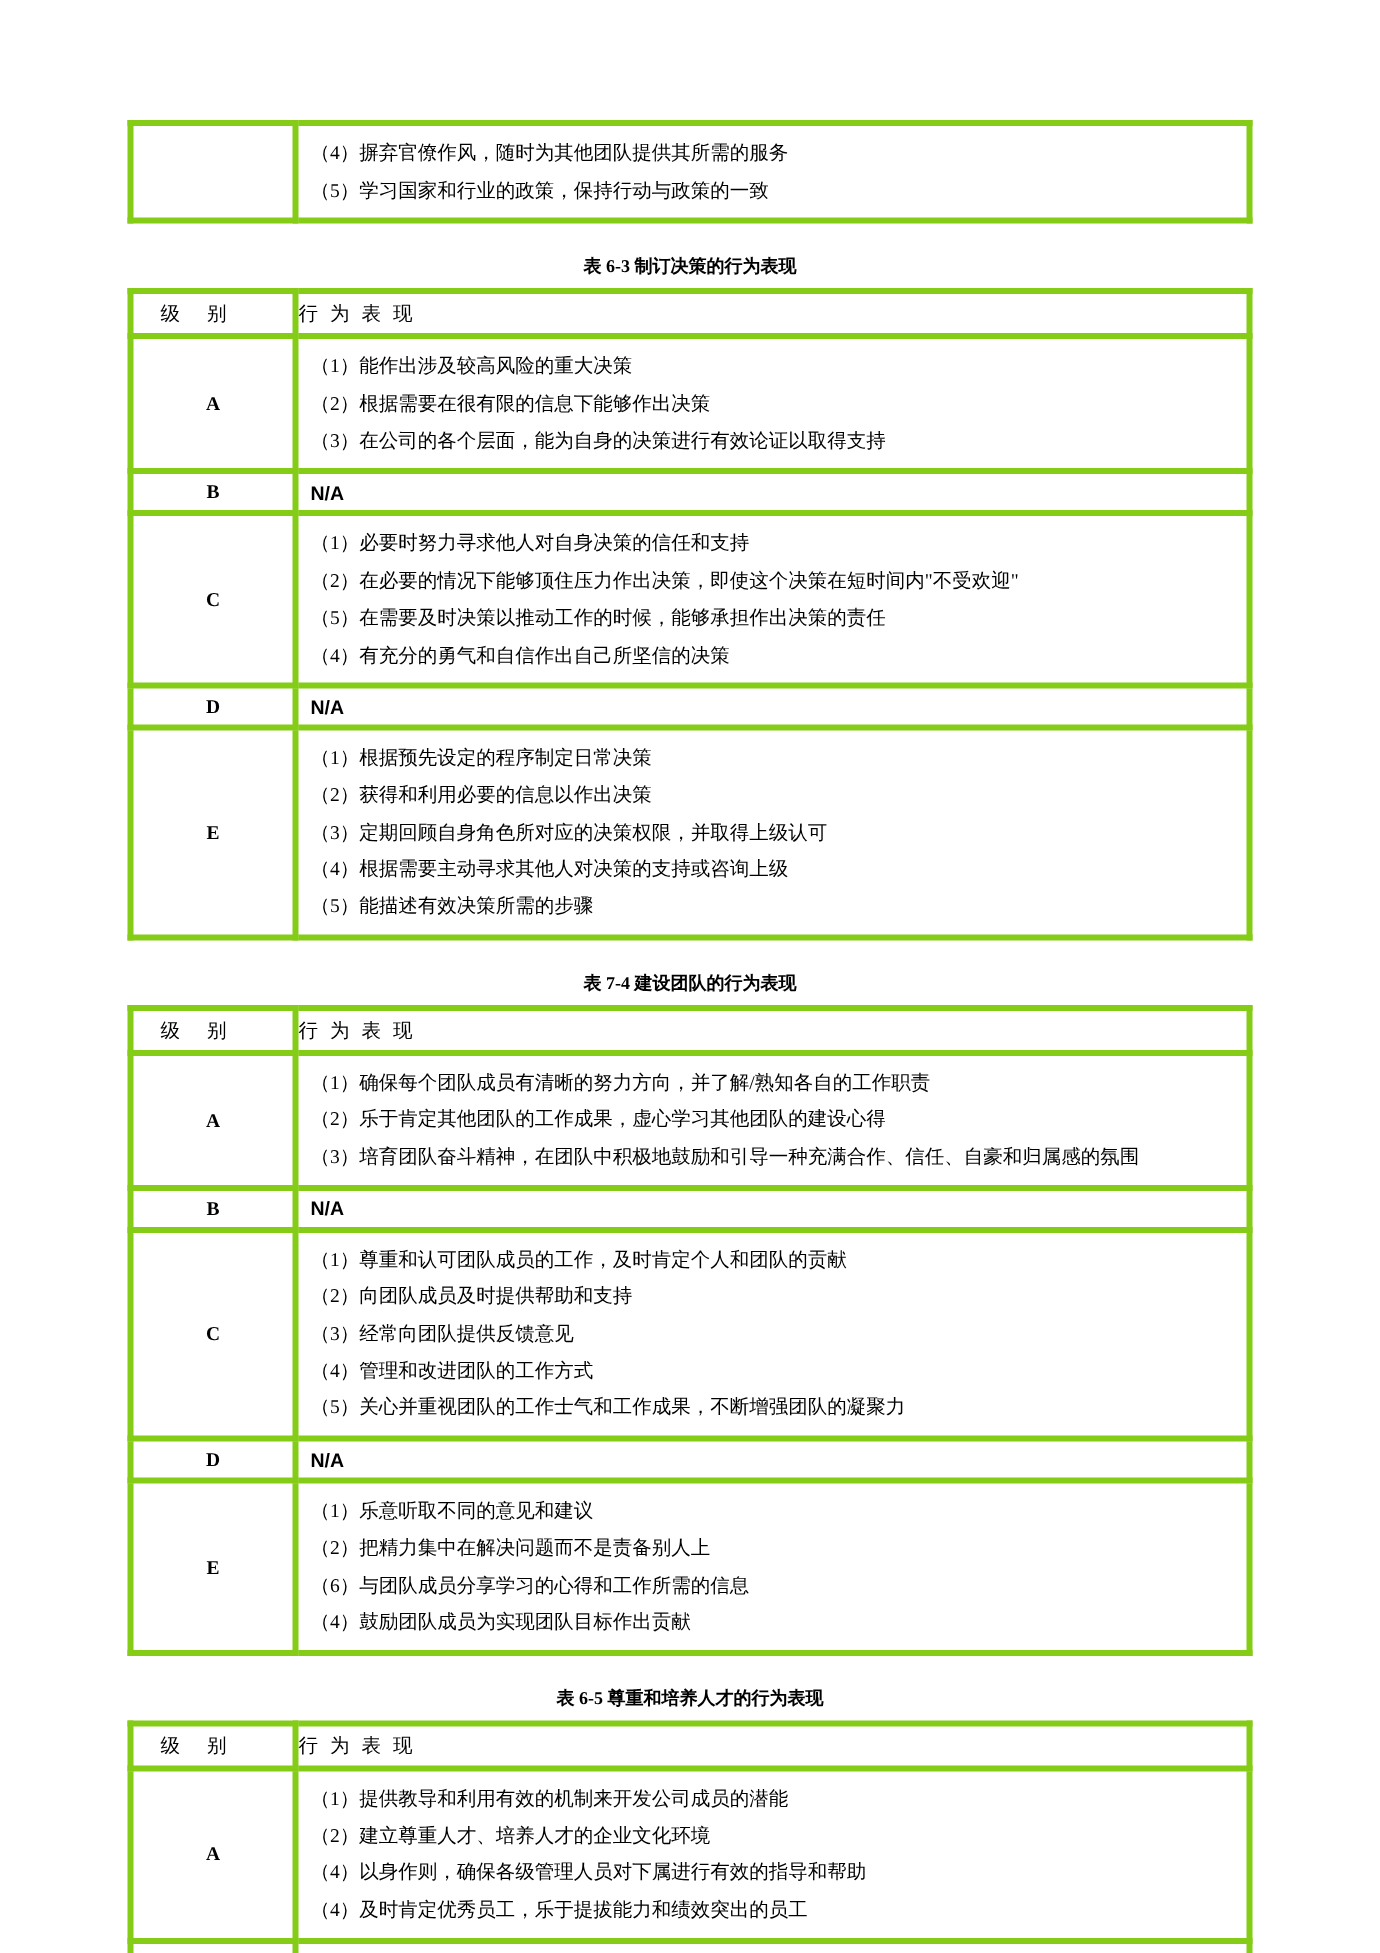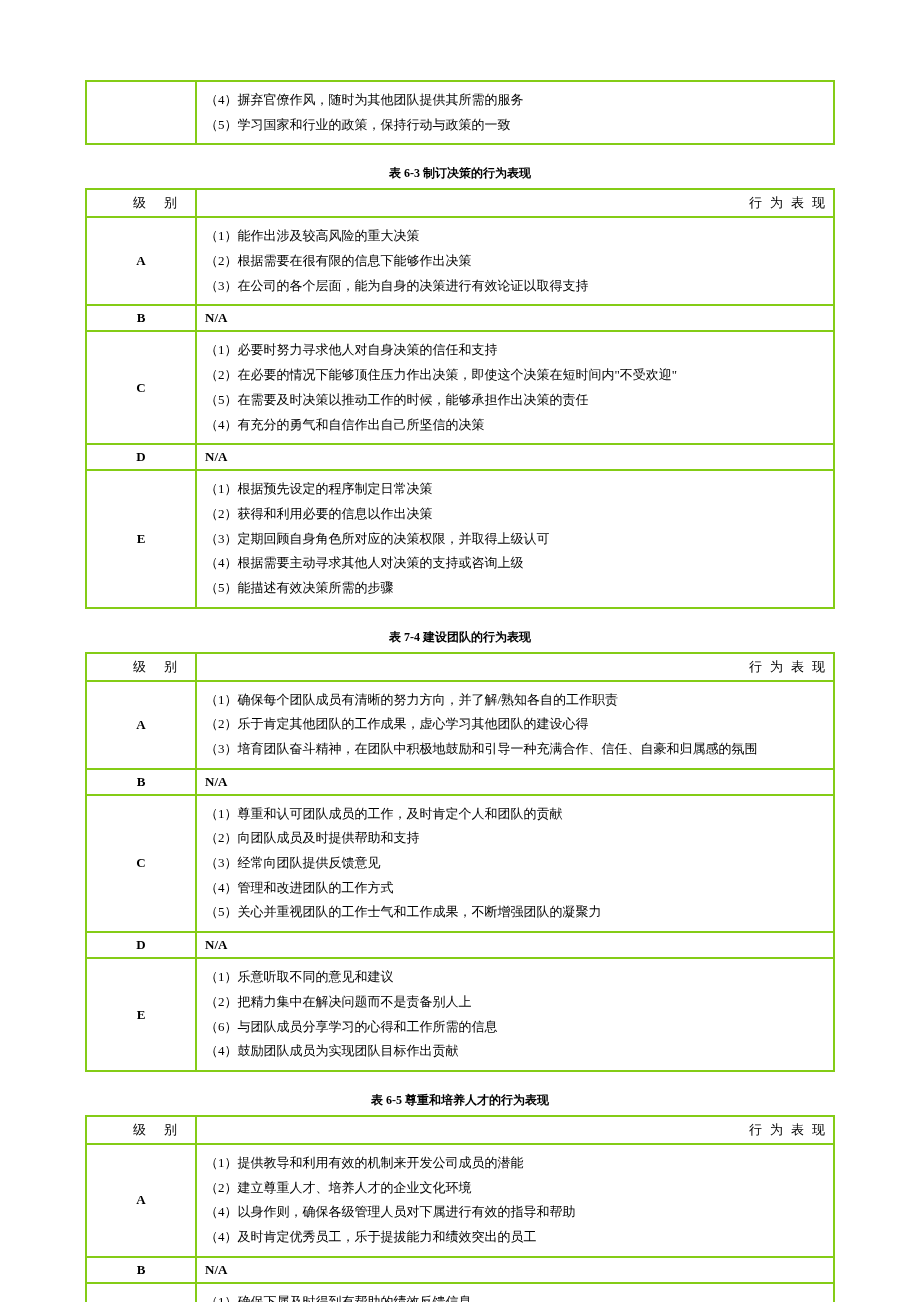--- a/index.html
+++ b/index.html
@@ -10,48 +10,48 @@
       background: #fff;
       width: 920px;
       padding: 80px 85px 40px 85px;
     }
     table {
       width: 100%;
       border-collapse: collapse;
       margin-bottom: 20px;
     }
     td, th {
-      border: 2px solid #84cc16;
+      border: 4px solid #84cc16;
       padding: 4px 8px;
       vertical-align: middle;
       font-weight: normal;
     }
     .level-col {
       width: 110px;
       text-align: center;
       font-family: "Times New Roman", serif;
       font-weight: bold;
     }
     .header-row td {
-      text-align: right;
+      text-align: left;
       letter-spacing: 8px;
       padding: 4px 0;
     }
     .header-row .level-col {
       letter-spacing: 18px;
       font-family: "SimSun", serif;
       font-weight: normal;
       padding-left: 18px;
     }
     .behavior-cell {
       padding: 6px 8px;
       line-height: 1.9;
     }
     .na-cell {
-      font-family: Liberation Serif, serif;
+      font-family: Liberation Sans, sans-serif;
       font-weight: bold;
       padding-left: 8px;
     }
     .table-title {
       text-align: center;
       font-size: 12px;
       font-weight: bold;
       margin: 18px 0 6px 0;
       font-family: "SimSun", serif;
     }

